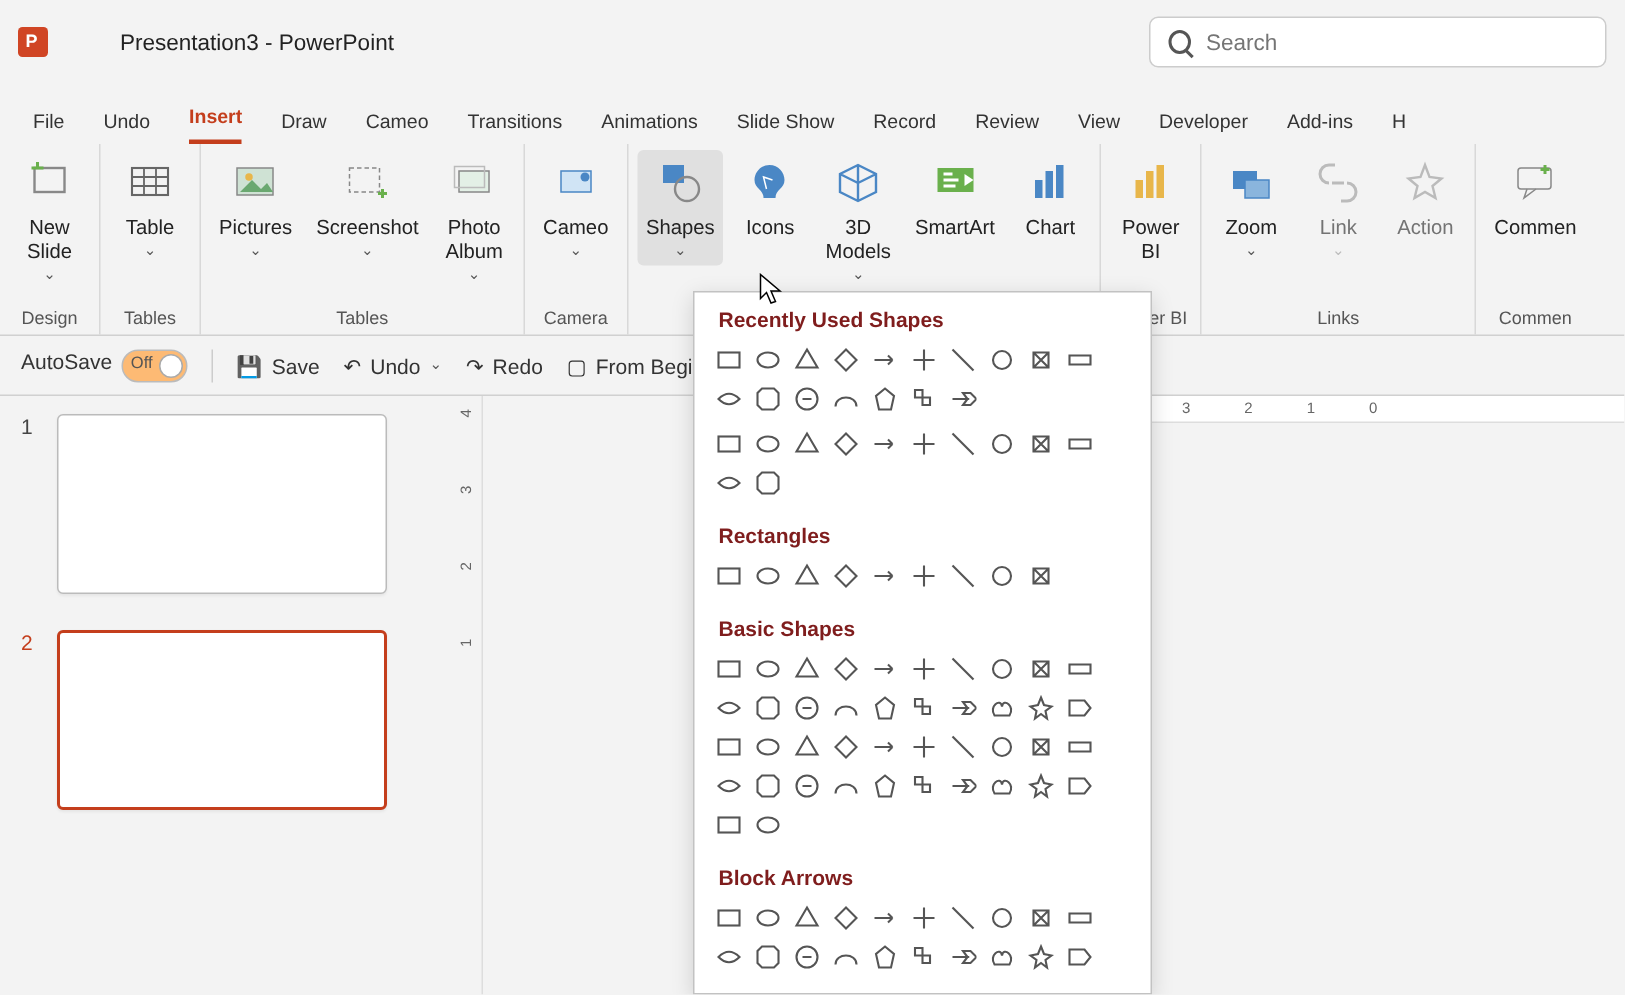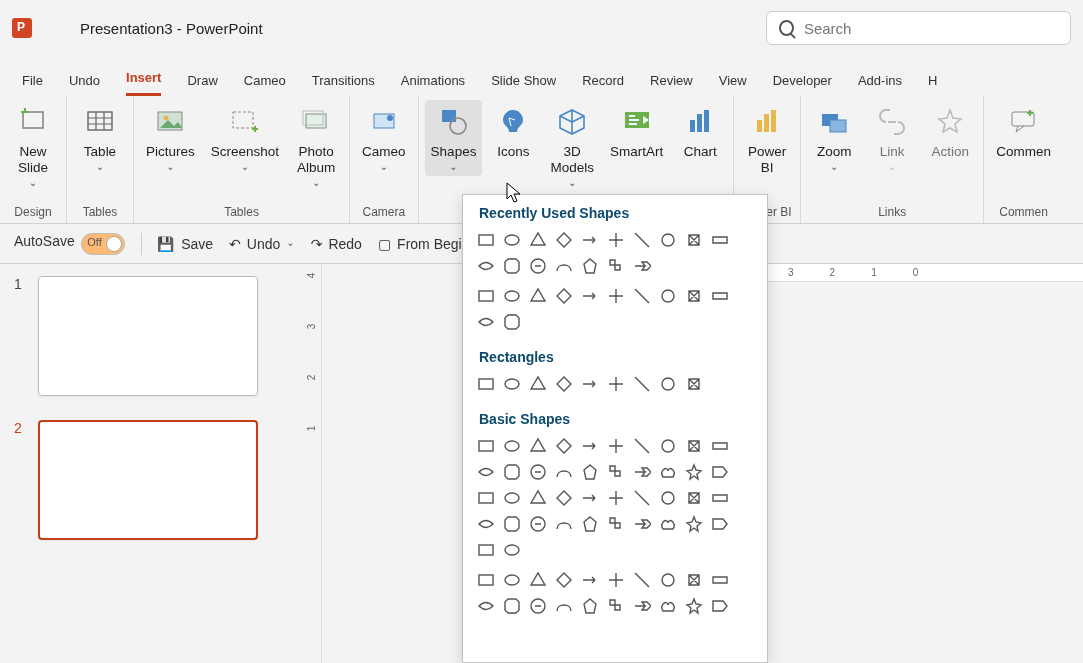--- a/index.html
+++ b/index.html
@@ -50,21 +50,21 @@
   .thumb { width: 220px; height: 120px; background: #fff; border: 1px solid #bbb; border-radius: 4px; box-shadow: 0 1px 2px rgba(0,0,0,.06); }
   .thumb.selected { border: 2px solid #c43e1c; }
   .canvas-area { flex: 1; background: #f3f3f3; position: relative; }
   .vruler { position: absolute; left: 14px; top: 0; bottom: 0; width: 20px; border-right: 1px solid #ddd; display: flex; flex-direction: column; align-items: center; gap: 40px; padding-top: 6px; font-size: 10px; color: #666; }
   .vruler span { transform: rotate(-90deg); }
 
   
   .shapes-panel { position: absolute; left: 462px; top: 194px; width: 306px; bottom: 0; background: #fff; border: 1px solid #c2c2c2; box-shadow: 0 4px 14px rgba(0,0,0,.15); overflow-y: auto; z-index: 90; }
   .shapes-panel::-webkit-scrollbar { width: 12px; }
   .shapes-panel::-webkit-scrollbar-thumb { background: #9a9a9a; border-radius: 6px; }
-  .sp-section-title { font-weight: 600; font-size: 14px; padding: 10px 16px 6px 16px; color: #0c4a6e; }
+  .sp-section-title { font-weight: 600; font-size: 14px; padding: 10px 16px 6px 16px; color: #7f1d1d; }
   .sp-grid { display: flex; flex-wrap: wrap; gap: 4px; padding: 2px 12px 6px 12px; }
   .shape-cell { width: 22px; height: 22px; display: flex; align-items: center; justify-content: center; cursor: pointer; border-radius: 3px; }
   .shape-cell svg { width: 18px; height: 18px; }
   .shape-cell svg * { fill: none; stroke: #555; stroke-width: 1.4; }
 
   
   .topruler { position: absolute; top: 264px; left: 768px; right: 0; height: 18px; background: #fff; border-bottom: 1px solid #ddd; z-index: 5; font-size: 10px; color: #666; display: flex; align-items: center; gap: 36px; padding-left: 20px; }
 
   .cursor { position: absolute; left: 506px; top: 182px; z-index: 200; pointer-events: none; }
 
@@ -777,20 +777,21 @@
         <svg viewBox="0 0 18 18">
           <rect x="2" y="4" width="14" height="10"></rect>
         </svg>
       </div>
       <div class="shape-cell">
         <svg viewBox="0 0 18 18">
           <ellipse cx="9" cy="9" rx="7" ry="5"></ellipse>
         </svg>
       </div>
     </div>
+    <div class="sp-section-title">Block Arrows</div>
     <div class="sp-grid">
       <div class="shape-cell">
         <svg viewBox="0 0 18 18">
           <rect x="2" y="4" width="14" height="10"></rect>
         </svg>
       </div>
       <div class="shape-cell">
         <svg viewBox="0 0 18 18">
           <ellipse cx="9" cy="9" rx="7" ry="5"></ellipse>
         </svg>

